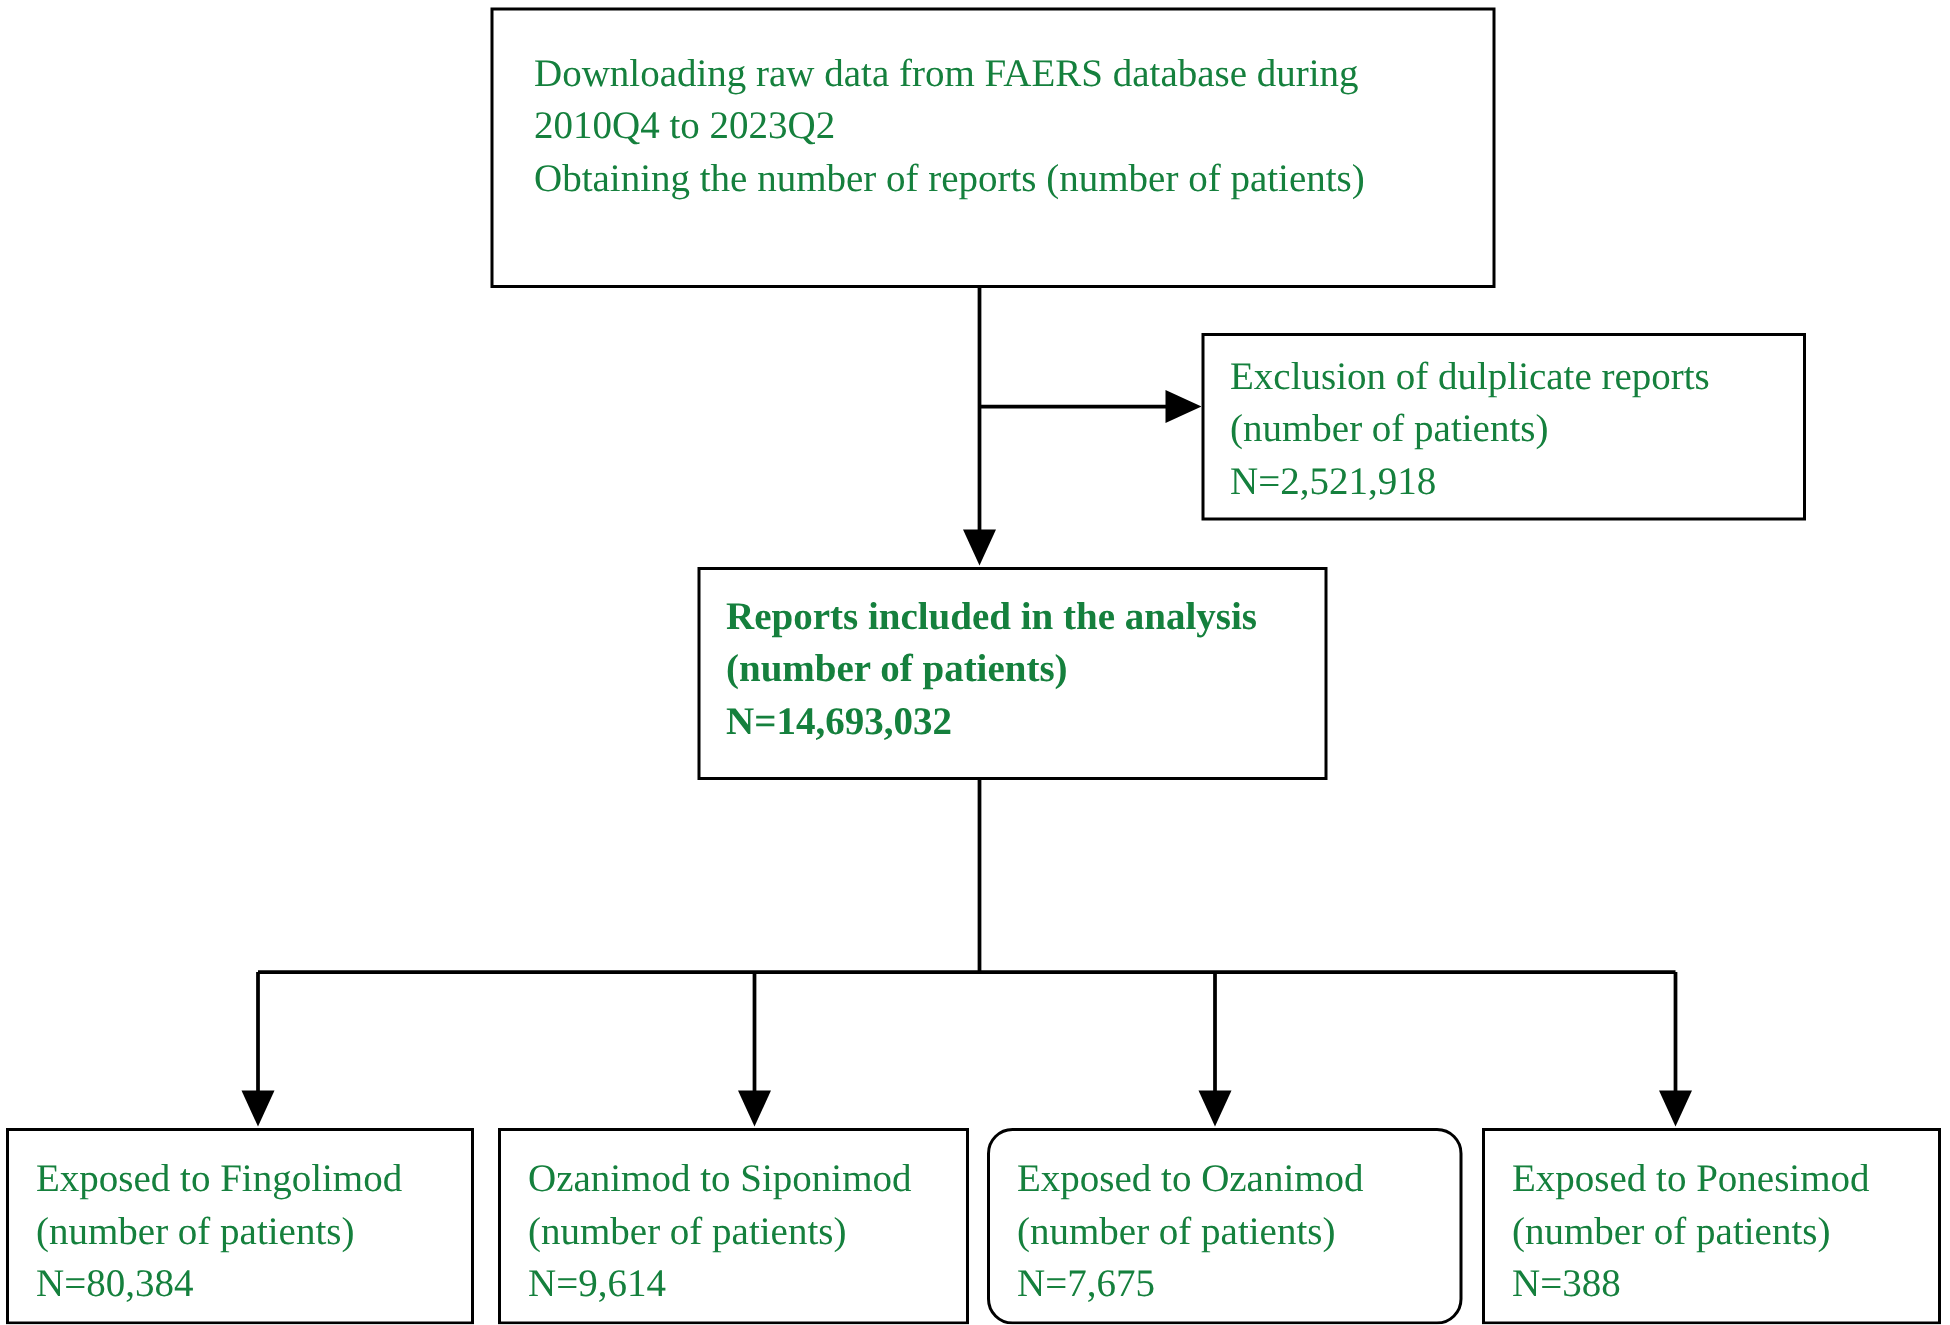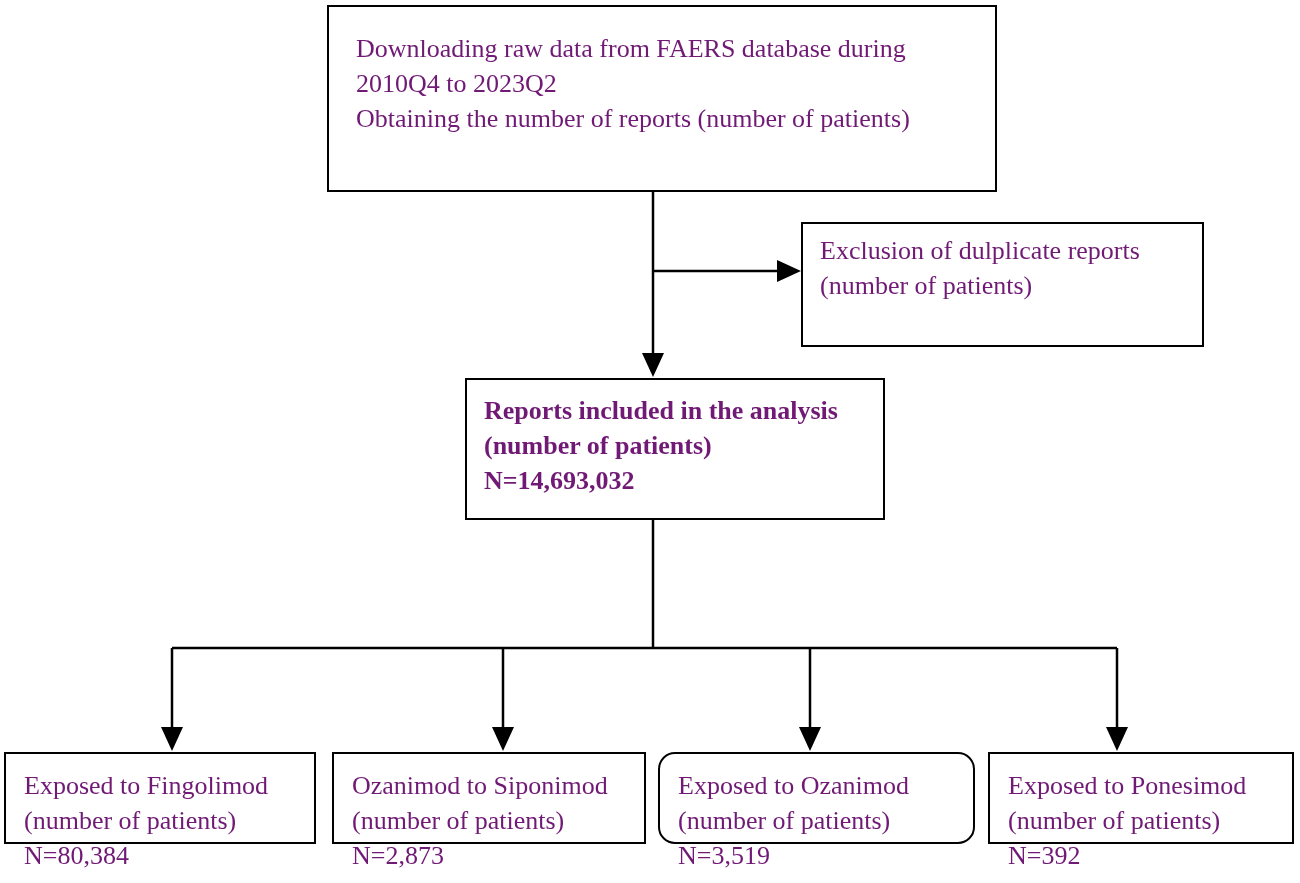--- a/index.html
+++ b/index.html
@@ -6,21 +6,21 @@
     margin: 0;
     padding: 0;
     background: #ffffff;
   }
   .stage {
     position: relative;
     width: 1300px;
     height: 883px;
     background: #ffffff;
     font-family: "Liberation Serif", "DejaVu Serif", serif;
-    color: #701a75;
+    color: #15803d;
     overflow: hidden;
   }
   .connectors {
     position: absolute;
     left: 0;
     top: 0;
     width: 1300px;
     height: 883px;
     pointer-events: none;
   }
@@ -31,21 +31,21 @@
     background: #ffffff;
     font-size: 26px;
     line-height: 35px;
   }
   .fbox .tline {
     white-space: nowrap;
   }
   .box-download  { left: 327px; top: 5px;   width: 670px; height: 187px; padding: 24px 6px 0 27px; }
   .box-exclusion { left: 801px; top: 222px; width: 403px; height: 125px; padding: 9px 6px 16px 17px; }
   .box-included  { left: 465px; top: 378px; width: 420px; height: 142px; padding: 13px 6px 0 17px; font-weight: bold; }
-  .box-bottom    { top: 752px; height: 92px; padding: 14px 6px 0 18px; }
+  .box-bottom    { top: 752px; height: 131px; padding: 14px 6px 0 18px; }
   .box-fingolimod { left: 4px;   width: 312px; }
   .box-siponimod  { left: 332px; width: 314px; }
   .box-ozanimod   { left: 658px; width: 317px; border-radius: 17px; }
   .box-ponesimod  { left: 988px; width: 306px; }
 </style>
 </head>
 <body>
 
 <div class="stage">
 
@@ -72,45 +72,46 @@
 
   <div class="fbox box-download">
     <div class="tline">Downloading raw data from FAERS database during</div>
     <div class="tline">2010Q4 to 2023Q2</div>
     <div class="tline">Obtaining the number of reports (number of patients)</div>
   </div>
 
   <div class="fbox box-exclusion">
     <div class="tline">Exclusion of dulplicate reports</div>
     <div class="tline">(number of patients)</div>
+    <div class="tline">N=2,521,918</div>
   </div>
 
   <div class="fbox box-included">
     <div class="tline">Reports included in the analysis</div>
     <div class="tline">(number of patients)</div>
     <div class="tline">N=14,693,032</div>
   </div>
 
   <div class="fbox box-bottom box-fingolimod">
     <div class="tline">Exposed to Fingolimod</div>
     <div class="tline">(number of patients)</div>
     <div class="tline">N=80,384</div>
   </div>
 
   <div class="fbox box-bottom box-siponimod">
     <div class="tline">Ozanimod to Siponimod</div>
     <div class="tline">(number of patients)</div>
-    <div class="tline">N=2,873</div>
+    <div class="tline">N=9,614</div>
   </div>
 
   <div class="fbox box-bottom box-ozanimod">
     <div class="tline">Exposed to Ozanimod</div>
     <div class="tline">(number of patients)</div>
-    <div class="tline">N=3,519</div>
+    <div class="tline">N=7,675</div>
   </div>
 
   <div class="fbox box-bottom box-ponesimod">
     <div class="tline">Exposed to Ponesimod</div>
     <div class="tline">(number of patients)</div>
-    <div class="tline">N=392</div>
+    <div class="tline">N=388</div>
   </div>
 
 </div>
 
 </body></html>

